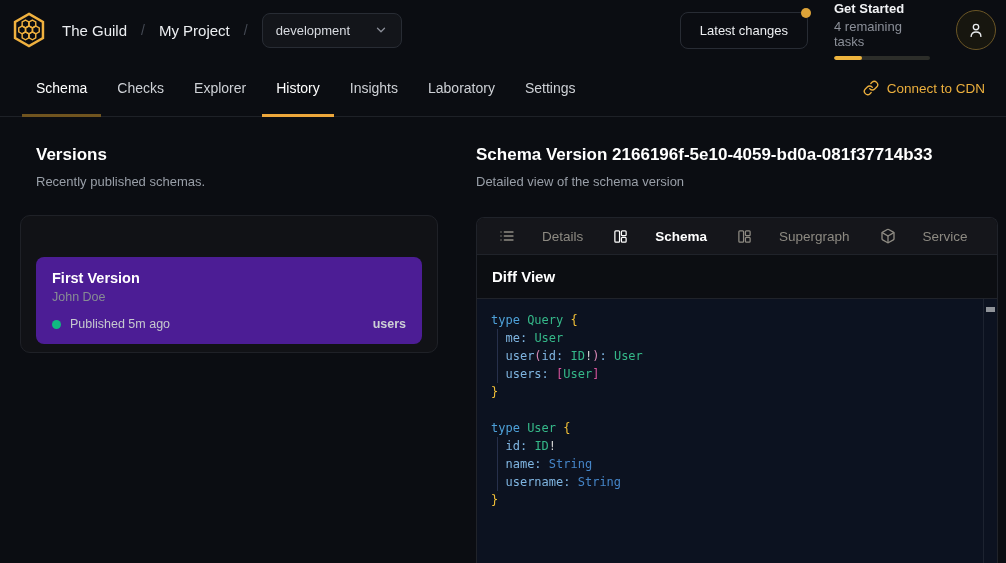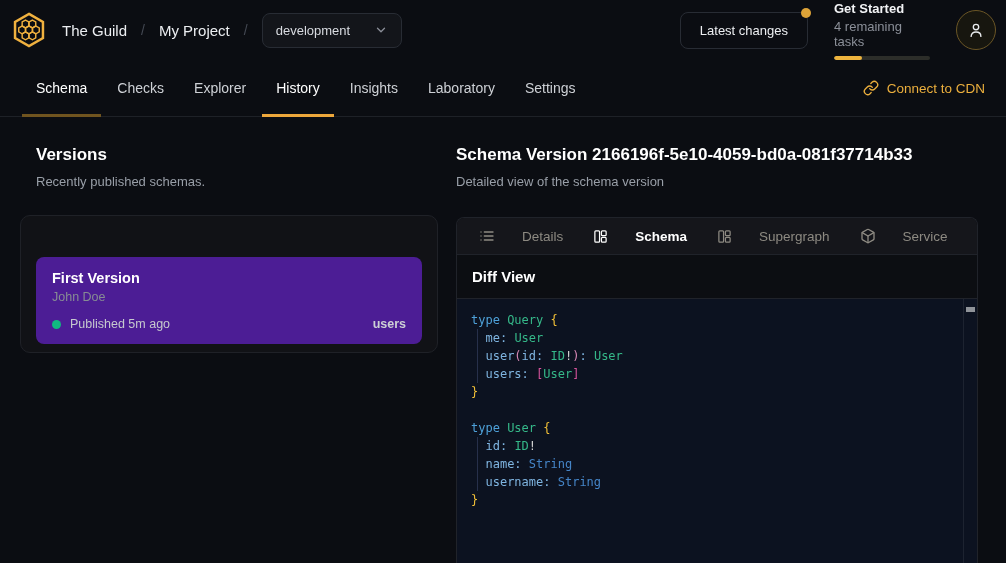--- a/index.html
+++ b/index.html
@@ -56,21 +56,21 @@
   .version-item { position:absolute; left:15px; right:15px; top:41px; height:87px;
     background:#4c1d95; border-radius:8px; padding:13px 16px; cursor:pointer; }
   .vi-name { font-size:14.5px; font-weight:600; color:#ffffff; }
   .vi-author { font-size:12.5px; color:#878c94; margin-top:4px; }
   .vi-status-row { display:flex; align-items:center; gap:9px; margin-top:13px; }
   .vi-dot { width:9px; height:9px; border-radius:50%; background:#10b981; }
   .vi-status { font-size:12.5px; color:#c6c9ce; }
   .vi-badge { margin-left:auto; font-size:12.5px; font-weight:700; color:#cdd0d5; }
 
   
-  .right-col { position:absolute; left:456px; top:117px; width:522px; height:446px; }
+  .right-col { position:absolute; left:476px; top:117px; width:522px; height:446px; }
   .right-head { padding-top:28px; }
   .schema-panel { position:absolute; left:0; top:100px; width:522px; height:346px;
     border:1px solid #20232a; border-bottom:none; border-radius:8px 8px 0 0;
     display:flex; flex-direction:column; overflow:hidden; background:#0b0d12; }
   .panel-tabs { height:37px; flex:0 0 37px; background:#15161b; border-bottom:1px solid #20232a;
     display:flex; align-items:center; padding:0 7px; }
   .panel-tab { display:flex; align-items:center; gap:27px; padding:0 15px; height:100%;
     font-size:13.5px; color:#8d8a82; cursor:pointer; }
   .panel-tab.active { color:#ffffff; font-weight:600; }
   .diff-bar { height:44px; flex:0 0 44px; background:#0c0e12; border-bottom:1px solid #20232a;

